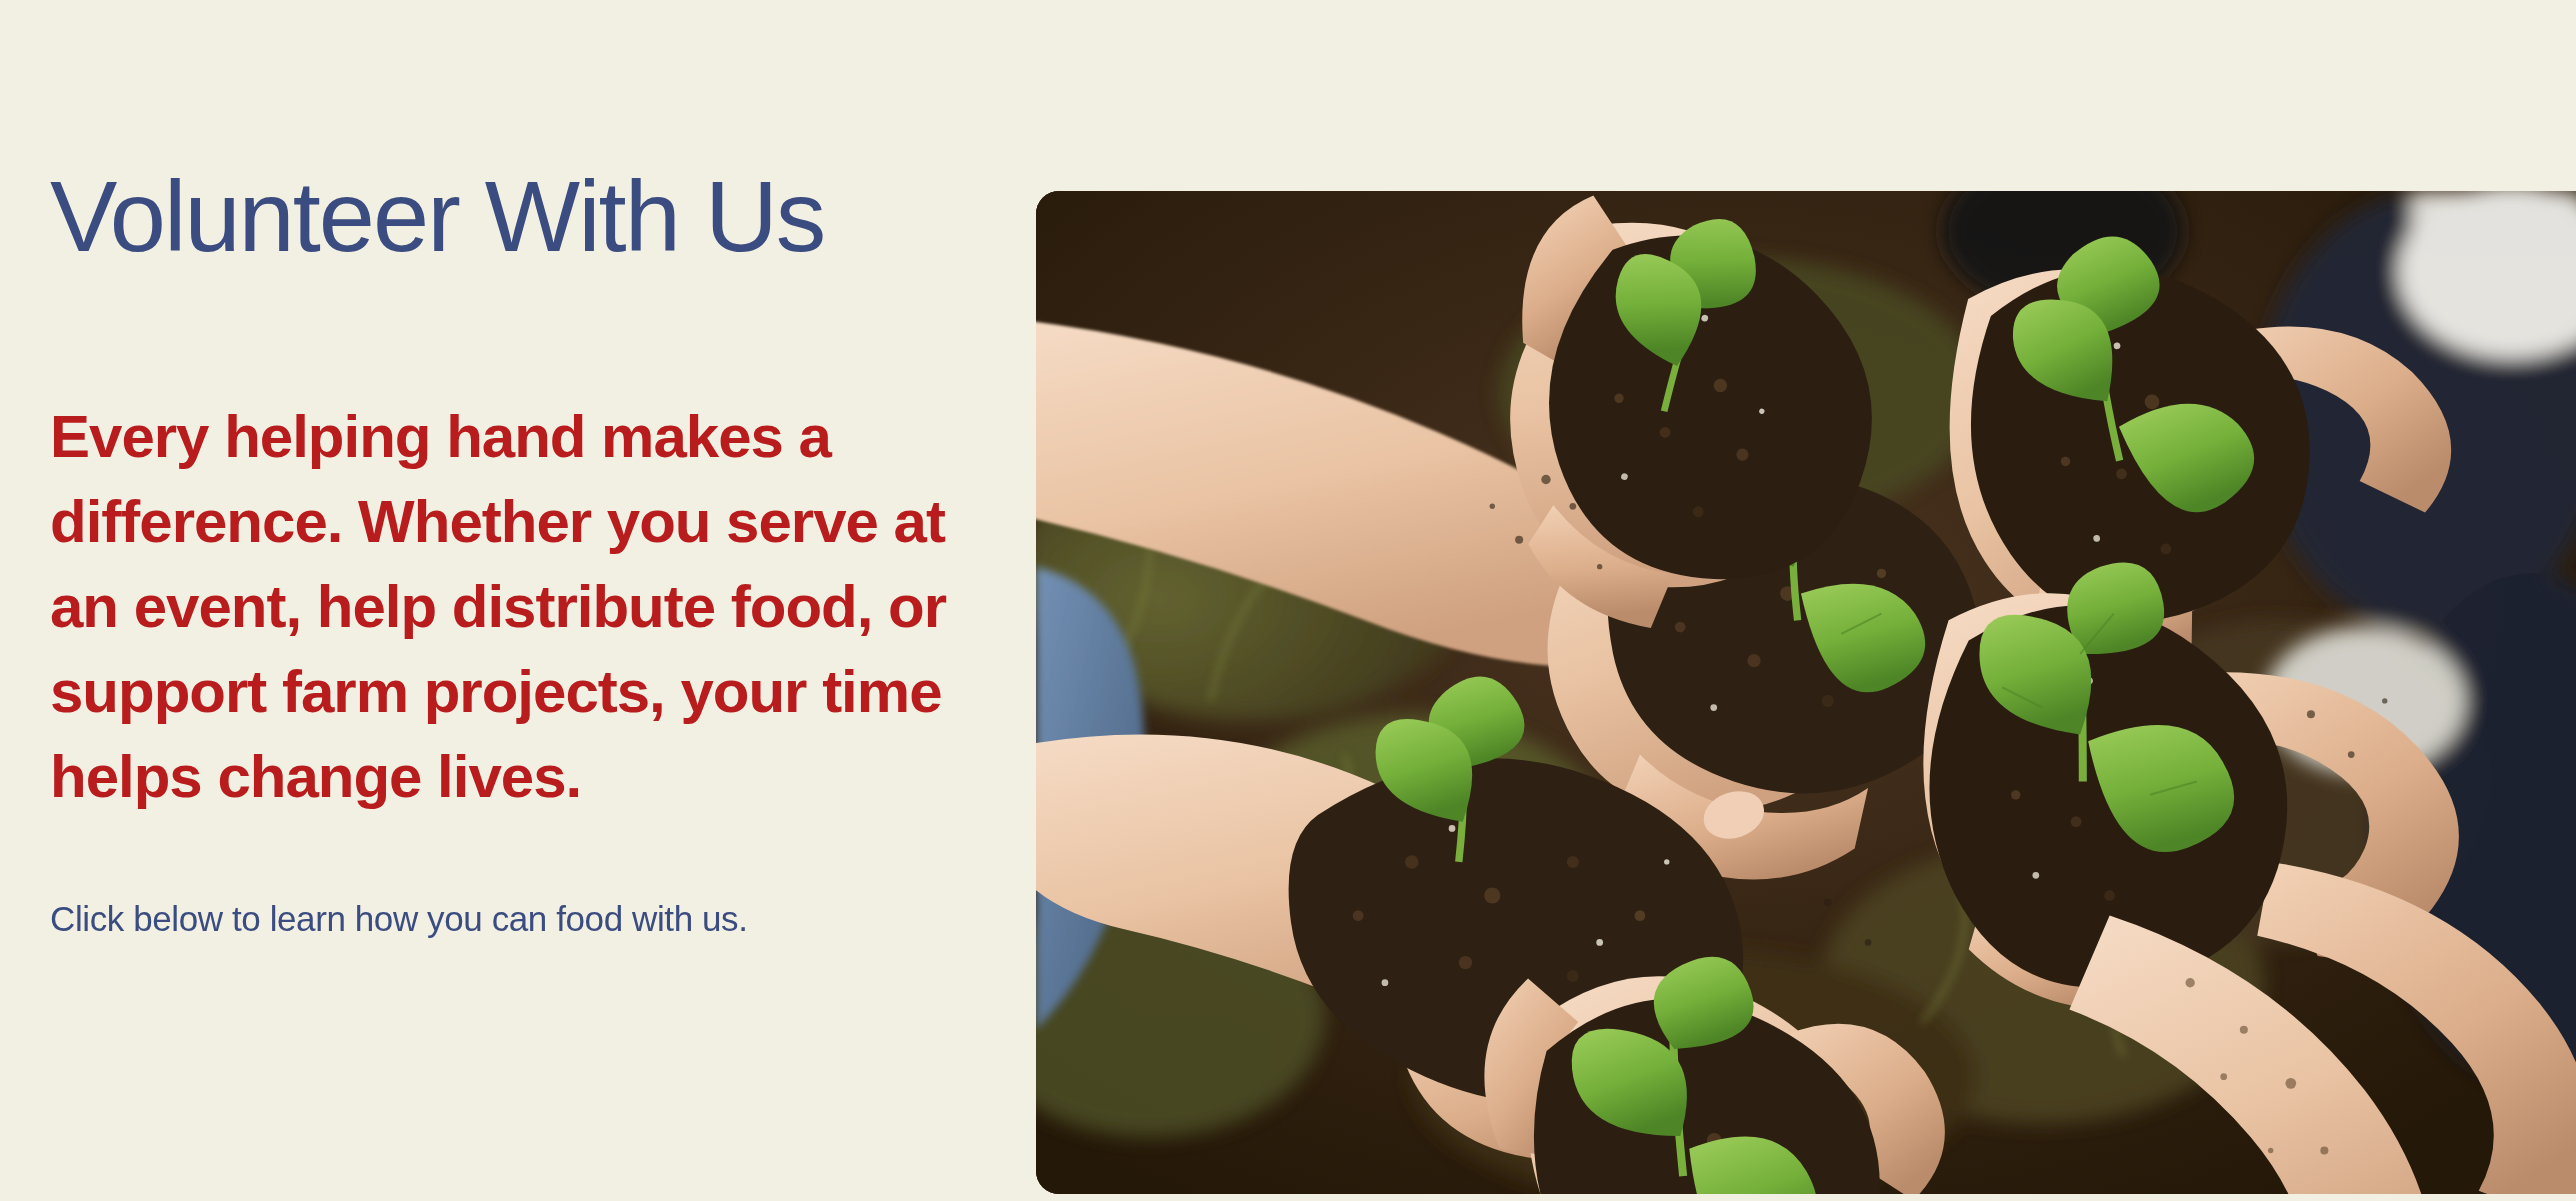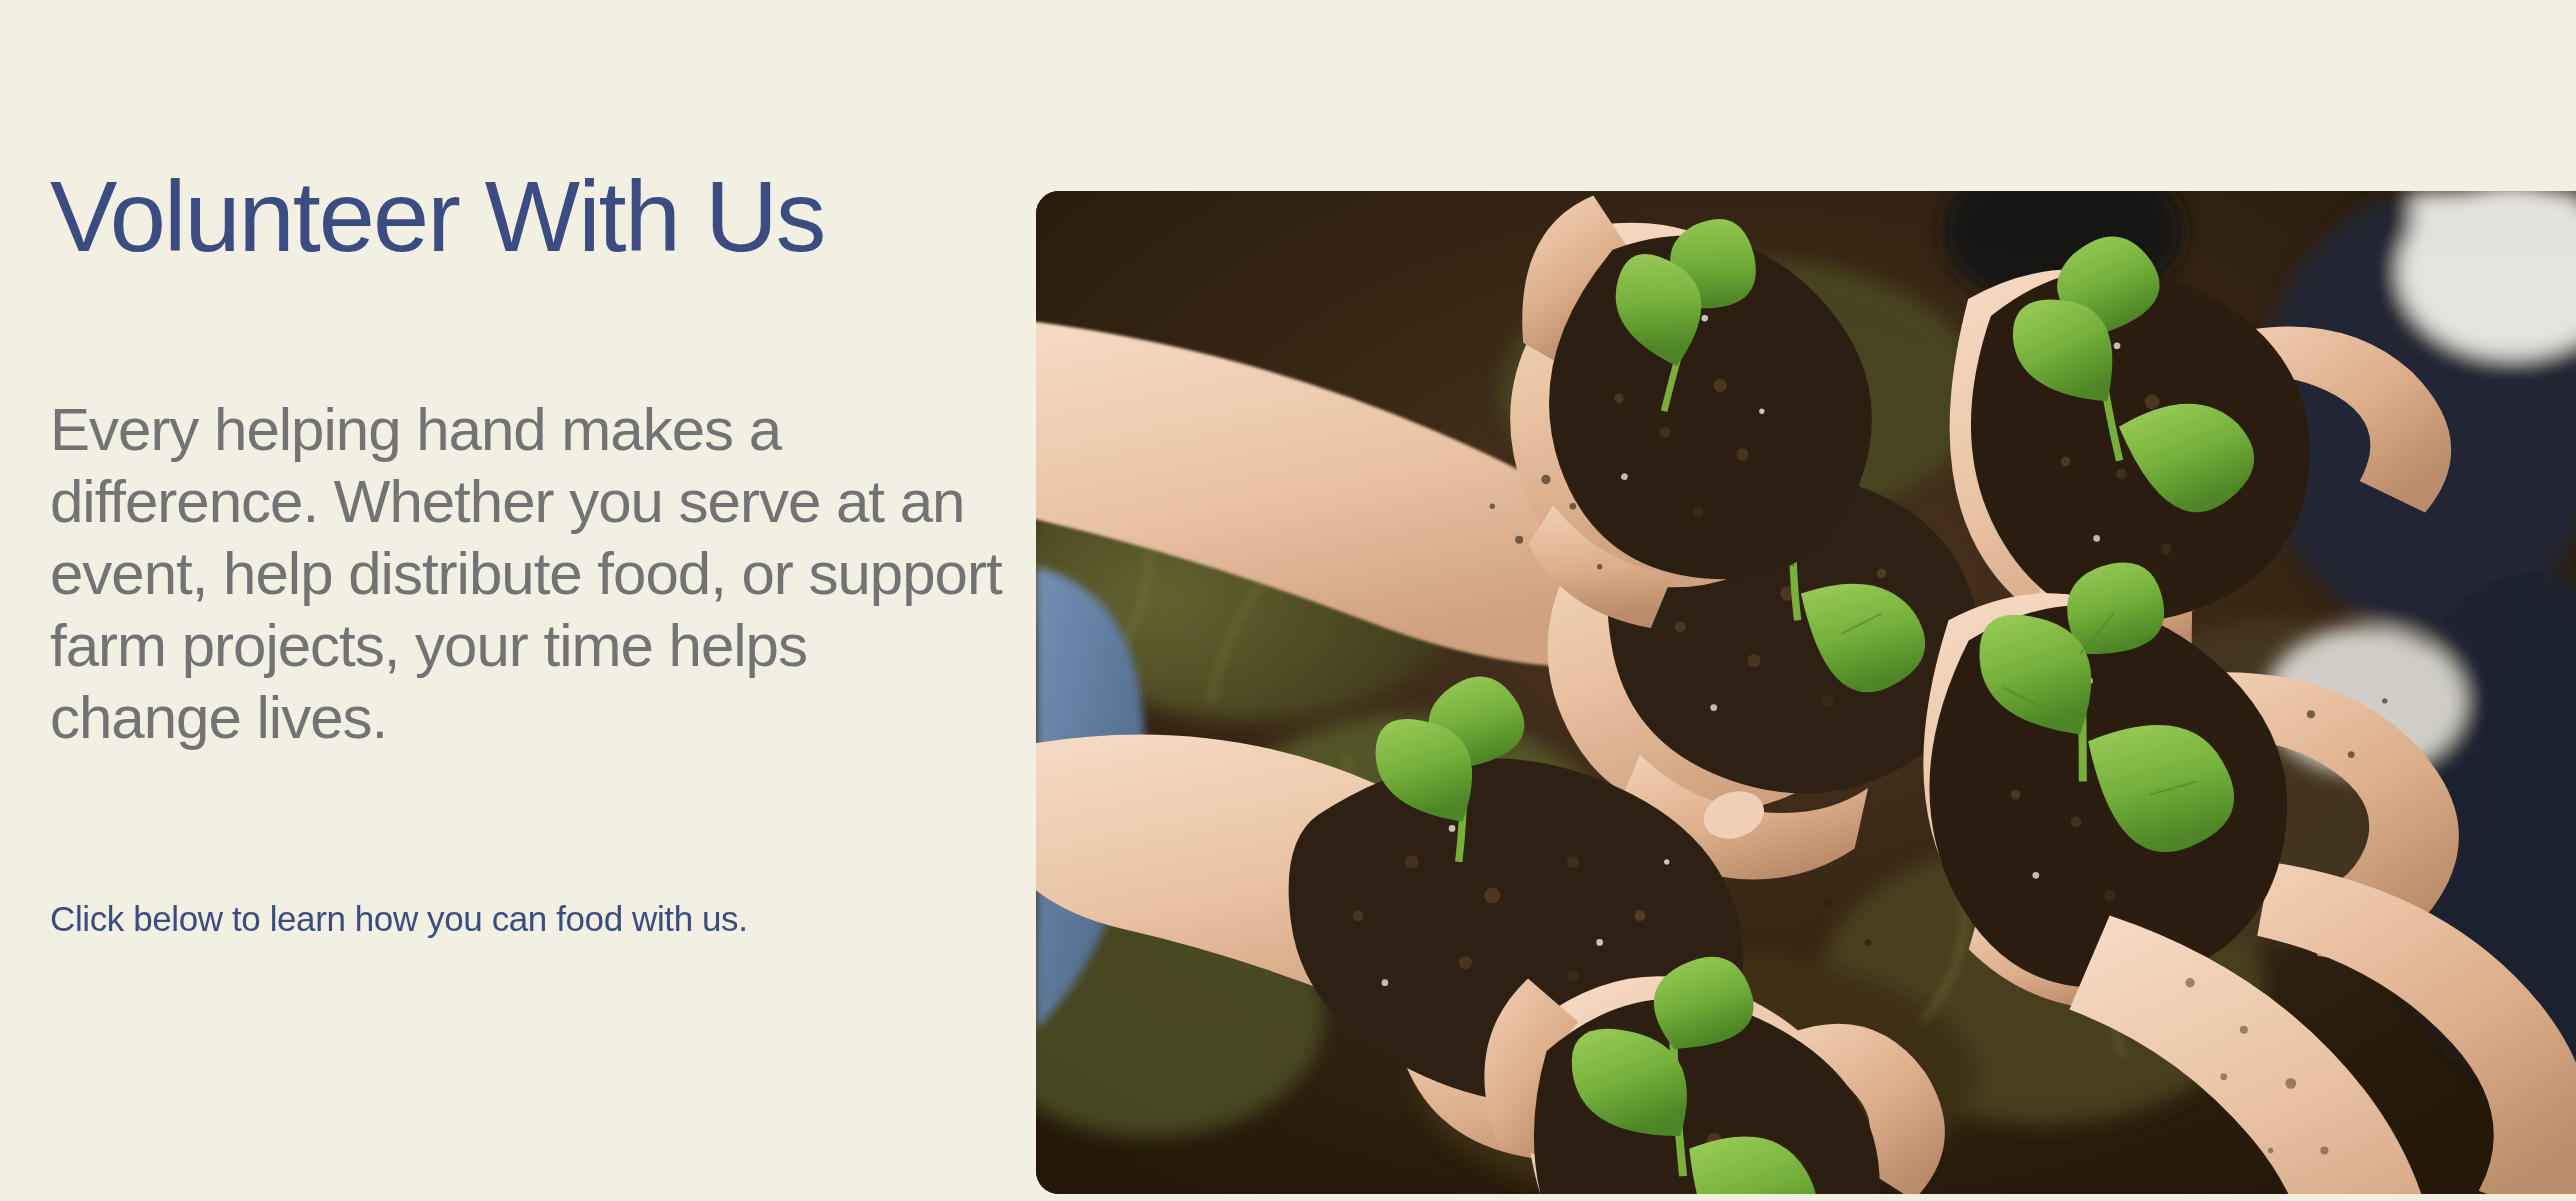--- a/index.html
+++ b/index.html
@@ -43,24 +43,24 @@
     color:#3a4c80;
     white-space:nowrap;
   }
 
   .body-copy {
     position:absolute;
     left:50px;
     top:394px;
     width:953px;
     font-size:60px;
-    line-height:72px;
-    font-weight:400;
+    line-height:85px;
+    font-weight:700;
     letter-spacing:-1px;
-    color:#737373;
+    color:#b91c1c;
   }
 
   .cta-caption {
     position:absolute;
     left:50px;
     top:898px;
     font-size:35px;
     line-height:1.2;
     font-weight:400;
     letter-spacing:-0.4px;

